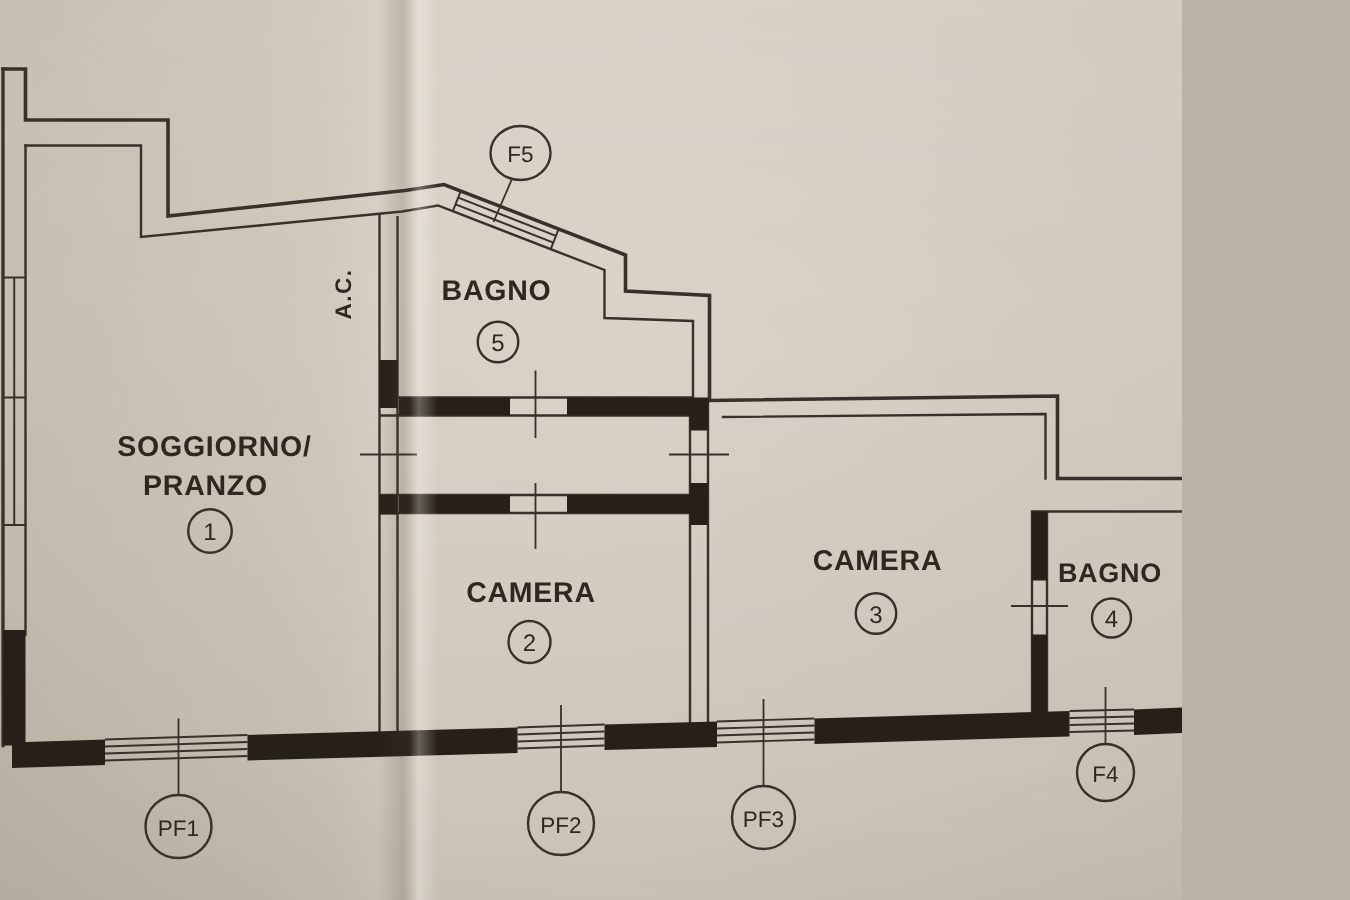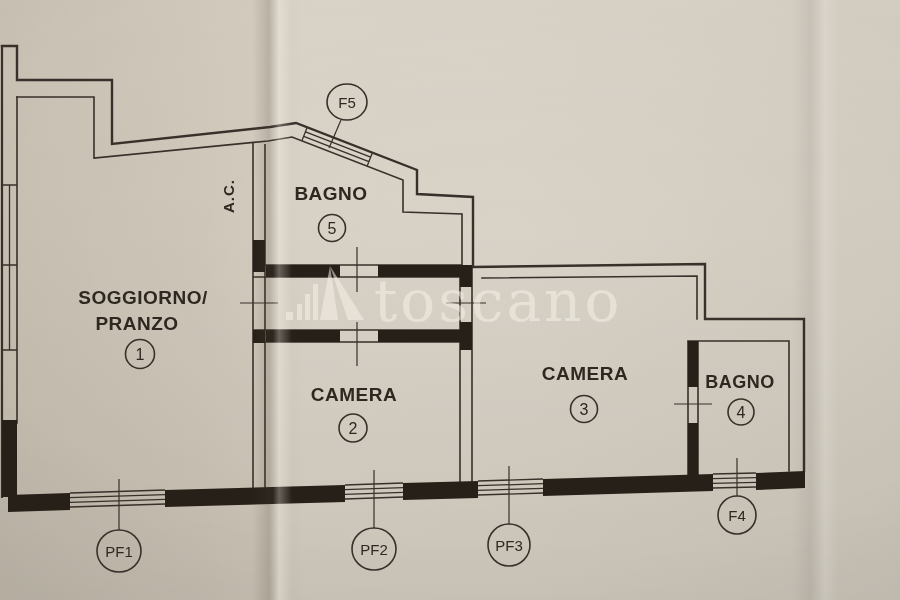--- a/index.html
+++ b/index.html
@@ -1,17 +1,17 @@
 <!DOCTYPE html>
 <html><head>
 <meta charset="utf-8">
 <style>
   html,body{margin:0;padding:0;background:#b9b2a5;}
   .stage{
-    position:relative;width:900px;height:600px;overflow:hidden;
+    position:relative;width:788px;height:600px;overflow:hidden;
     background:
       radial-gradient(ellipse 120% 90% at 58% 40%, rgba(255,255,255,0.10) 0%, rgba(0,0,0,0.00) 55%, rgba(0,0,0,0.08) 100%),
       linear-gradient(180deg, rgba(255,255,255,0.06) 0%, rgba(0,0,0,0.00) 30%, rgba(0,0,0,0.05) 100%),
       linear-gradient(90deg, #c6beb0 0%, #ccc4b6 22%, #cfc7b9 28%, #d6cfc3 34%, #d5cec2 58%, #d2cbbf 80%, #d0c9bd 100%);
     font-family:"Liberation Sans", sans-serif;
   }
   .crease-main{
     position:absolute;left:252px;top:0;width:40px;height:600px;pointer-events:none;
     background:linear-gradient(90deg, rgba(75,65,50,0) 0%, rgba(75,65,50,0.20) 42%, rgba(95,85,70,0.10) 52%, rgba(255,252,244,0.30) 68%, rgba(255,252,244,0) 100%);
   }
@@ -139,29 +139,16 @@
       <text class="room-num" x="584" y="415">3</text>
 
       <text class="room-label" x="740" y="388" style="font-size:18px">BAGNO</text>
       <circle cx="741" cy="412" r="13" fill="none" stroke="#38302a" stroke-width="1.6"></circle>
       <text class="room-num" x="741" y="418">4</text>
 
       <text class="ac-text" transform="translate(234,213) rotate(-90)" text-anchor="start">A.C.</text>
     </g>
   </svg>
 
-  <div class="watermark">
-    <svg width="80" height="62" viewBox="0 0 80 62">
-      <g fill="#f6f1e7">
-        <rect x="0" y="48" width="7" height="8"></rect>
-        <rect x="11" y="40" width="5" height="16"></rect>
-        <rect x="19" y="30" width="5" height="26"></rect>
-        <rect x="27" y="20" width="5" height="36"></rect>
-        <polygon points="34,56 44,2 52,56"></polygon>
-        <polygon points="44,2 78,56 62,56"></polygon>
-      </g>
-    </svg>
-    <span class="wm-text">toscano</span>
-  </div>
 
   <div class="crease-main"></div>
   <div class="crease-right"></div>
 </div>
 
 </body></html>

